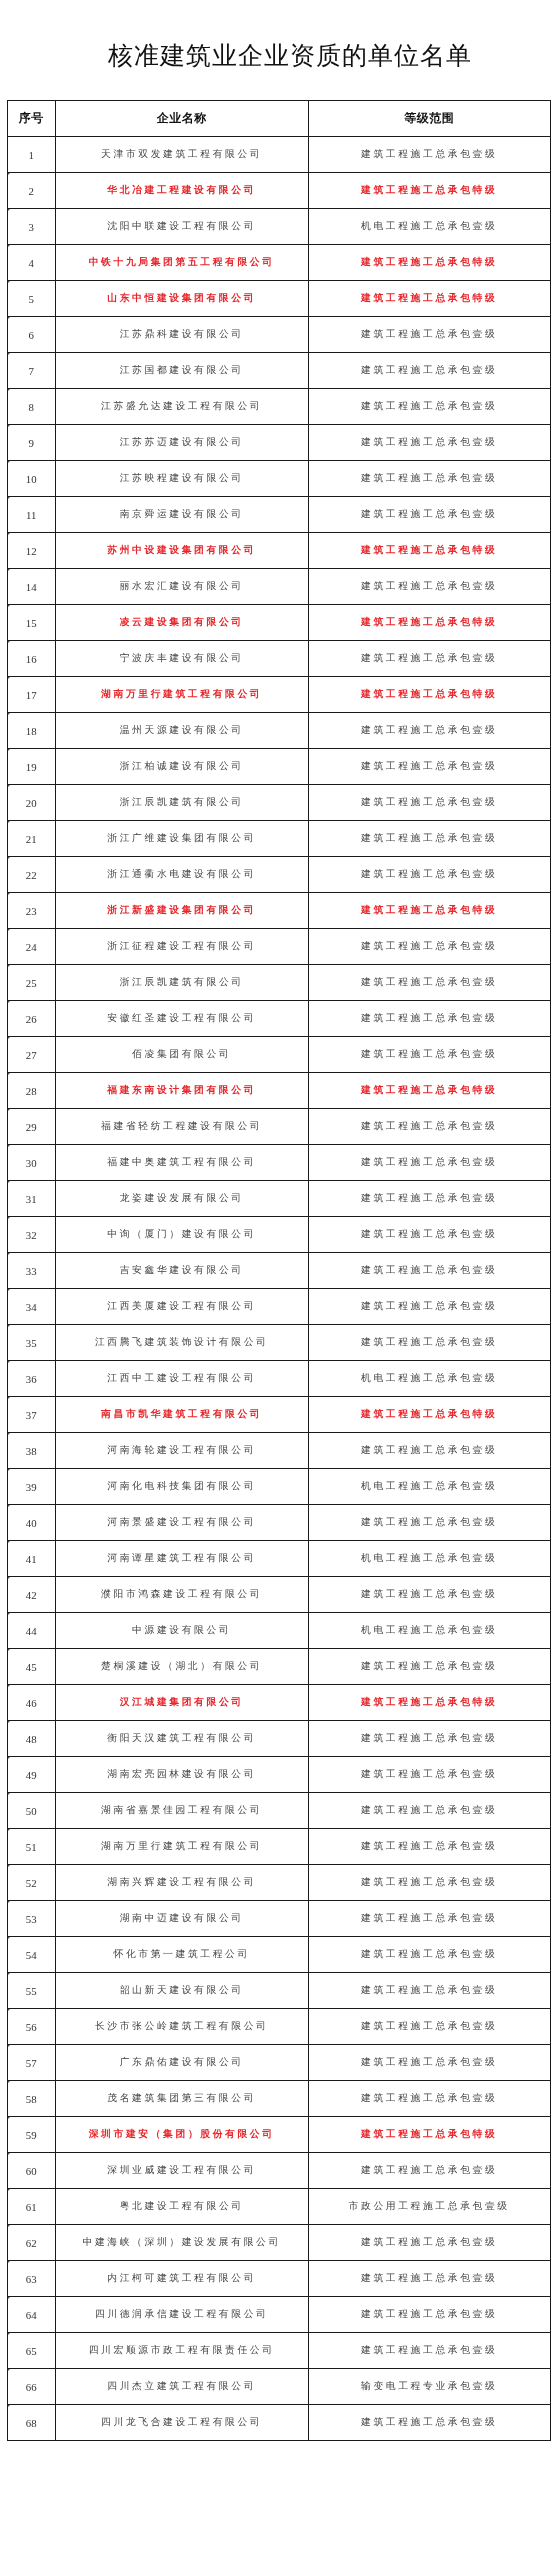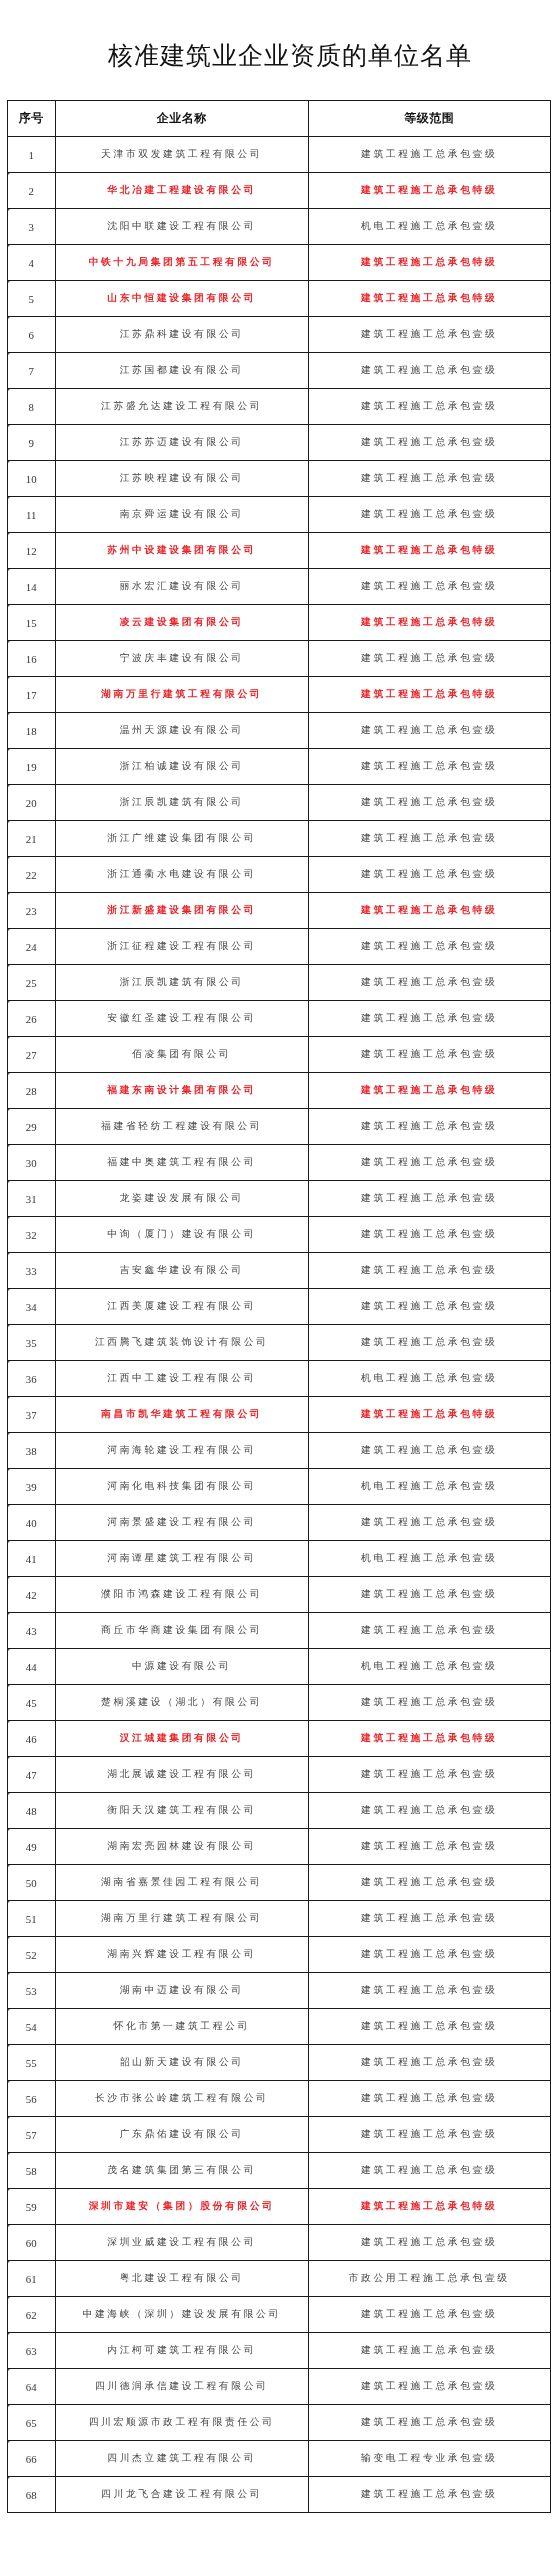--- a/index.html
+++ b/index.html
@@ -241,43 +241,33 @@
         <td class="num first">41<span class="mark"></span></td>
         <td class="name">河南谭星建筑工程有限公司</td>
         <td class="grade">机电工程施工总承包壹级</td>
       </tr>
       <tr>
         <td class="num first">42<span class="mark"></span></td>
         <td class="name">濮阳市鸿森建设工程有限公司</td>
         <td class="grade">建筑工程施工总承包壹级</td>
       </tr>
       <tr>
-        <td class="num first">43<span class="mark"></span></td>
-        <td class="name">商丘市华商建设集团有限公司</td>
-        <td class="grade">建筑工程施工总承包壹级</td>
-      </tr>
-      <tr>
         <td class="num first">44<span class="mark"></span></td>
         <td class="name">中源建设有限公司</td>
         <td class="grade">机电工程施工总承包壹级</td>
       </tr>
       <tr>
         <td class="num first">45<span class="mark"></span></td>
         <td class="name">楚桐溪建设（湖北）有限公司</td>
         <td class="grade">建筑工程施工总承包壹级</td>
       </tr>
       <tr class="special">
         <td class="num first">46<span class="mark"></span></td>
         <td class="name">汉江城建集团有限公司</td>
         <td class="grade">建筑工程施工总承包特级</td>
-      </tr>
-      <tr>
-        <td class="num first">47<span class="mark"></span></td>
-        <td class="name">湖北展诚建设工程有限公司</td>
-        <td class="grade">建筑工程施工总承包壹级</td>
       </tr>
       <tr>
         <td class="num first">48<span class="mark"></span></td>
         <td class="name">衡阳天汉建筑工程有限公司</td>
         <td class="grade">建筑工程施工总承包壹级</td>
       </tr>
       <tr>
         <td class="num first">49<span class="mark"></span></td>
         <td class="name">湖南宏亮园林建设有限公司</td>
         <td class="grade">建筑工程施工总承包壹级</td>

